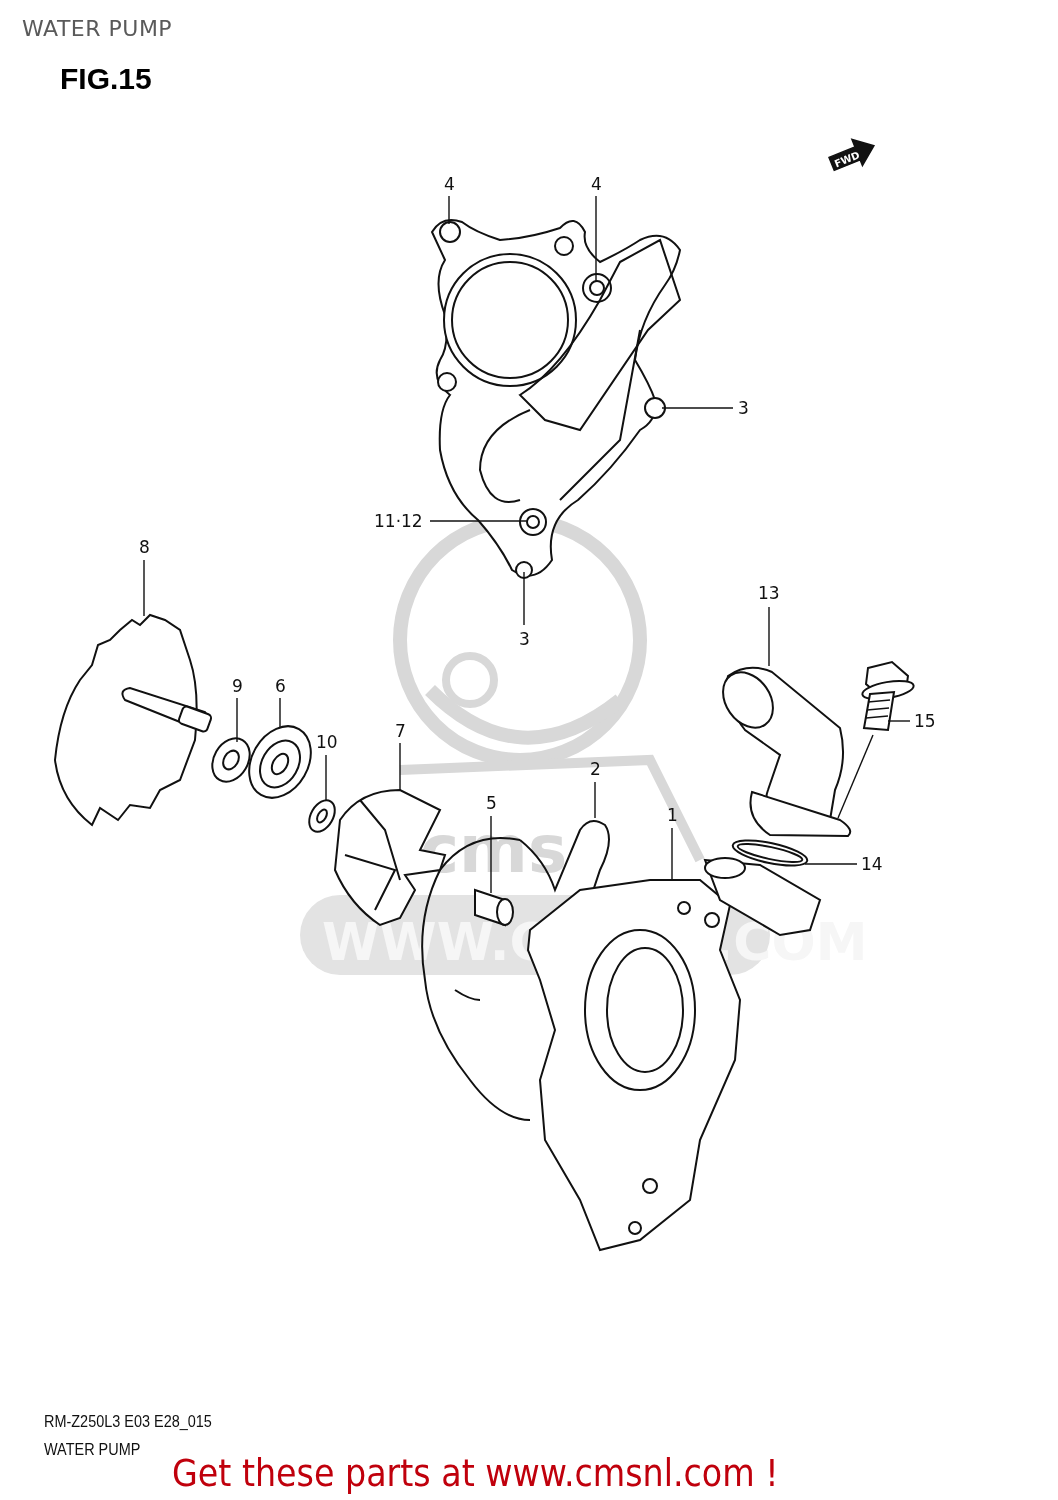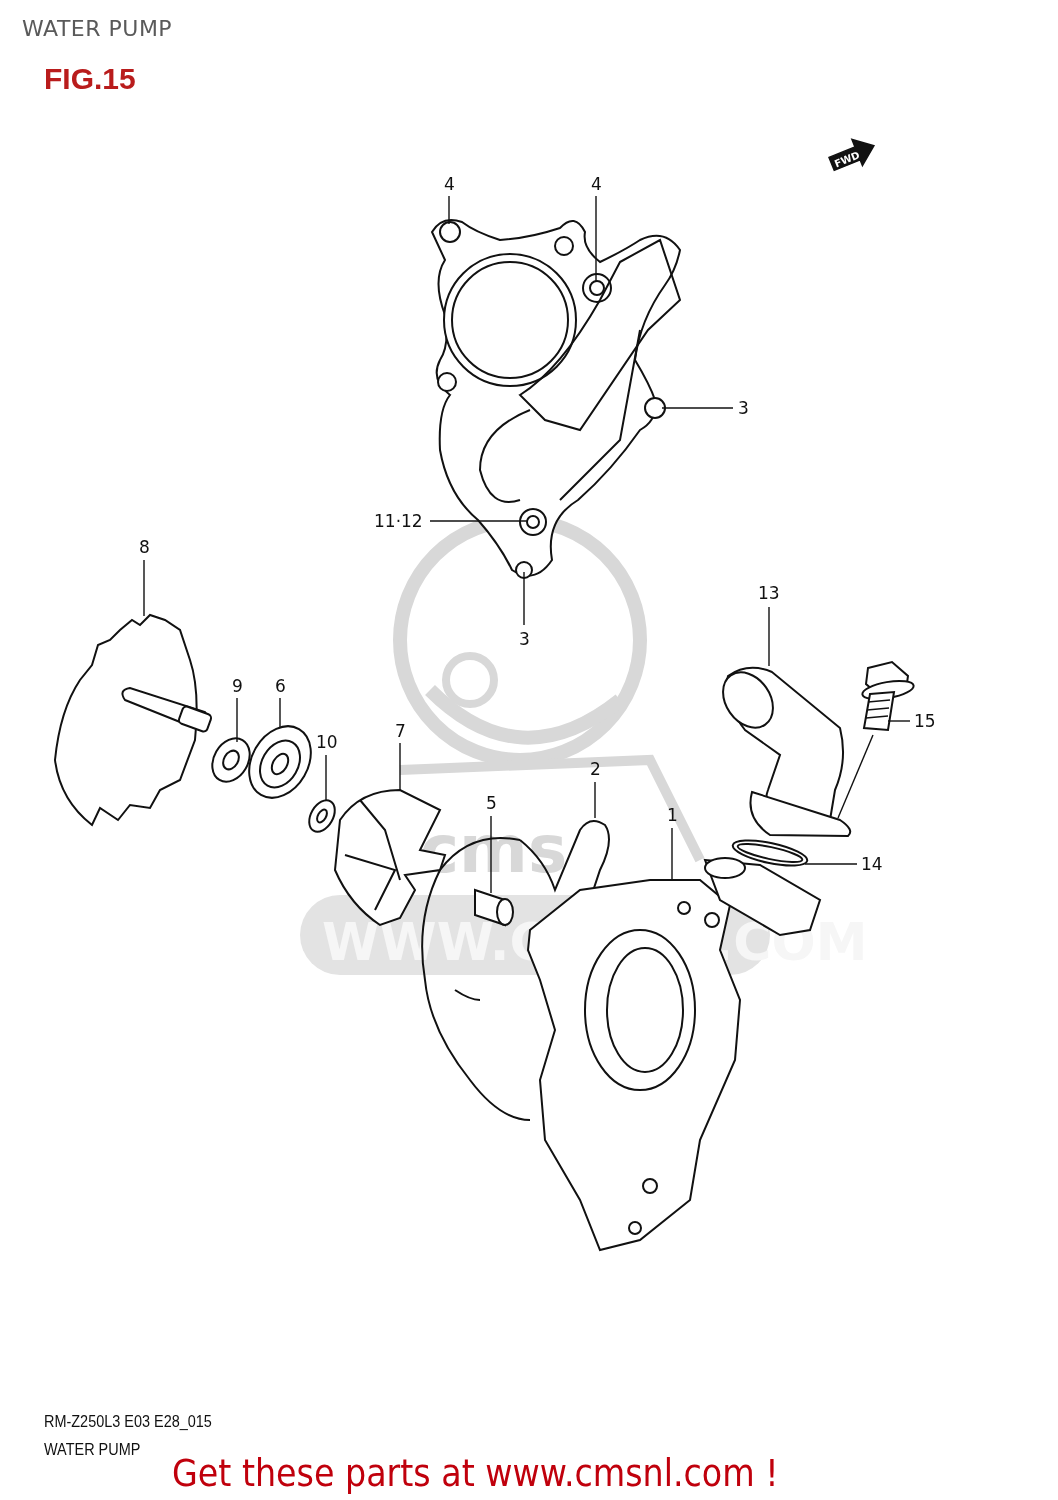--- a/index.html
+++ b/index.html
@@ -1,18 +1,18 @@
 <!DOCTYPE html>
 <html><head>
   <meta charset="utf-8">
   <style>
     html, body { margin: 0; padding: 0; background: #ffffff; }
     body { width: 1058px; height: 1500px; position: relative; overflow: hidden; font-family: "DejaVu Sans", sans-serif; }
     .page-title { position: absolute; left: 22px; top: 16px; font-size: 22px; color: #5a5a5a; letter-spacing: 0.5px; }
-    .fig-title { position: absolute; left: 44px; top: 62px; font-size: 30px; font-weight: bold; color: #b91c1c; font-family: "Liberation Sans", sans-serif; }
+    .fig-title { position: absolute; left: 60px; top: 62px; font-size: 30px; font-weight: bold; color: #000000; font-family: "Liberation Sans", sans-serif; }
     .diagram { position: absolute; left: 0; top: 0; width: 1058px; height: 1500px; }
     .callout { font-family: "DejaVu Sans", sans-serif; font-size: 17px; fill: #111; }
     .part { fill: #fff; stroke: #111; stroke-width: 2; }
     .part-nofill { fill: none; stroke: #111; stroke-width: 2; }
     .leader { stroke: #111; stroke-width: 1.4; }
     .watermark { fill: none; stroke: #d8d8d8; stroke-width: 14; }
     .watermark-text { font-family: "DejaVu Sans", sans-serif; font-weight: bold; font-size: 66px; fill: #d8d8d8; }
     .footer-code { position: absolute; left: 44px; top: 1412px; font-size: 17px; color: #111; font-family: "Liberation Sans Narrow", "Liberation Sans", sans-serif; transform: scaleX(0.85); transform-origin: left; }
     .footer-name { position: absolute; left: 44px; top: 1440px; font-size: 17px; color: #111; font-family: "Liberation Sans", sans-serif; transform: scaleX(0.85); transform-origin: left; }
     .cta { position: absolute; left: 172px; top: 1452px; font-size: 37px; color: #c0000c; font-family: "DejaVu Sans", sans-serif; text-decoration: none; transform: scaleX(0.9); transform-origin: left; }

